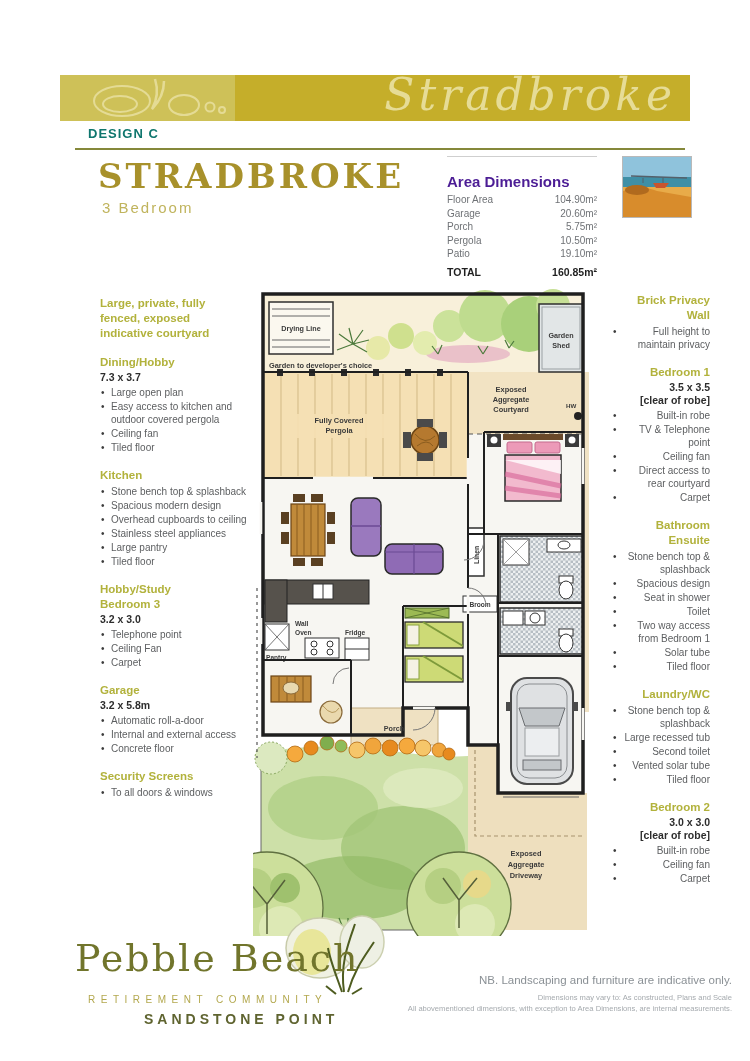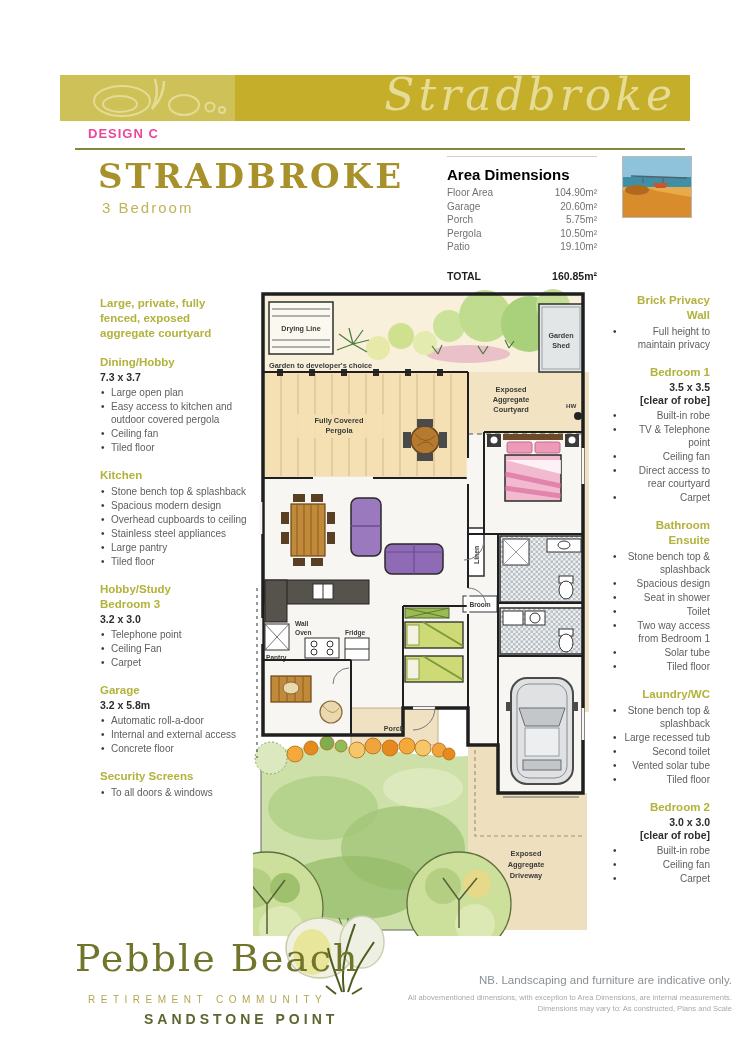--- a/index.html
+++ b/index.html
@@ -8,32 +8,32 @@
 
   
   .banner{position:absolute;left:60px;top:75px;width:630px;height:46px;background:#c5ae2a;}
   .banner-left{position:absolute;left:0;top:0;width:175px;height:46px;background:#cec158;}
   .banner svg{position:absolute;left:0;top:0;}
   .banner-script{position:absolute;right:14px;top:-6px;font-family:"DejaVu Serif",serif;
         font-style:italic;font-size:44px;color:#e6dc96;letter-spacing:4px;white-space:nowrap;}
 
   
   .design-label{position:absolute;left:88px;top:126px;font-size:13px;font-weight:bold;
-        color:#ec4899;letter-spacing:1px;}
+        color:#0f766e;letter-spacing:1px;}
   .header-rule{position:absolute;left:75px;top:148px;width:610px;height:2px;background:#85883a;}
   .page-title{position:absolute;left:98px;top:156px;font-family:"DejaVu Serif",serif;
         font-size:34px;font-weight:bold;color:#a8912b;letter-spacing:3px;}
   .page-subtitle{position:absolute;left:102px;top:199px;font-size:15px;color:#c0b45d;letter-spacing:2px;}
 
   
   .area-panel{position:absolute;left:447px;top:156px;width:150px;}
-  .area-title{font-size:15px;color:#000000;border-top:1px solid #cfcfcf;padding-top:9px;margin:0 0 3px;}
+  .area-title{font-size:15px;color:#4c1d95;border-top:1px solid #cfcfcf;padding-top:16px;margin:0 0 3px;}
   .ad-row{display:flex;justify-content:space-between;font-size:10px;color:#6f7276;line-height:13.5px;}
   .ad-total{display:flex;justify-content:space-between;font-size:10.5px;font-weight:bold;
-        color:#1f1f1f;margin-top:16px;text-align:right;}
+        color:#1f1f1f;margin-top:5px;text-align:right;}
   .area-photo{position:absolute;left:622px;top:156px;width:68px;height:60px;border:1px solid #b9b9b9;}
 
   
   .sideL{position:absolute;left:100px;top:296px;width:156px;}
   .sideR{position:absolute;left:612px;top:293px;width:98px;text-align:right;}
   .feat{margin-bottom:14px;}
   .feat h3{color:#b2b23c;font-size:11.5px;font-weight:bold;margin:0 0 1px;line-height:1.3;max-width:112px;}
   .feat .dims,.feat .note{font-weight:bold;color:#2d2d2d;font-size:10.5px;line-height:1.25;}
   .feat ul{margin:2px 0 0;padding-left:11px;list-style:none;}
   .feat li{position:relative;font-size:10px;color:#5c5e60;line-height:1.3;margin-bottom:1px;}
@@ -122,21 +122,21 @@
     <line x1="40" y1="21" x2="40" y2="27" stroke="#55606a" stroke-width="1"></line>
     <rect y="30" width="68" height="30" fill="#e8ab49"></rect>
     <path d="M0,34 Q20,28 34,34 L68,40 L68,60 L0,60 Z" fill="#d88c2c"></path>
     <ellipse cx="14" cy="33" rx="12" ry="5" fill="#b06a1e"></ellipse>
     <path d="M30,26 L46,26 L42,31 L33,31 Z" fill="#c8552e"></path>
   </svg>
 
   <div class="sideL">
 
       <section class="feat">
-        <h3>Large, private, fully fenced, exposed aggregate courtyard</h3>
+        <h3>Large, private, fully fenced, exposed indicative courtyard</h3>
 
       </section>
 
       <section class="feat">
         <h3>Dining/Hobby</h3>
         <div class="dims">7.3 x 3.7</div>
 
         <ul>
           <li>Large open plan</li>
           <li>Easy access to kitchen and outdoor covered pergola</li>
@@ -539,18 +539,18 @@
       <path d="M74,82 l-10,-8 M90,82 l10,-6"></path>
     </g>
   </svg>
   <div class="logo-script">Pebble Beach</div>
   <div class="logo-line1">RETIREMENT COMMUNITY</div>
   <div class="logo-line2">SANDSTONE POINT</div>
 
   <div class="nb-block">
     <div class="nb-main">NB. Landscaping and furniture are indicative only.</div>
     <div class="nb-fine">
+      <div>Dimensions may vary to: As constructed, Plans and Scale</div>
       <div>All abovementioned dimensions, with exception to Area Dimensions, are internal measurements.</div>
-      <div>Dimensions may vary to: As constructed, Plans and Scale</div>
     </div>
   </div>
 
 </div>
 
 </body></html>

